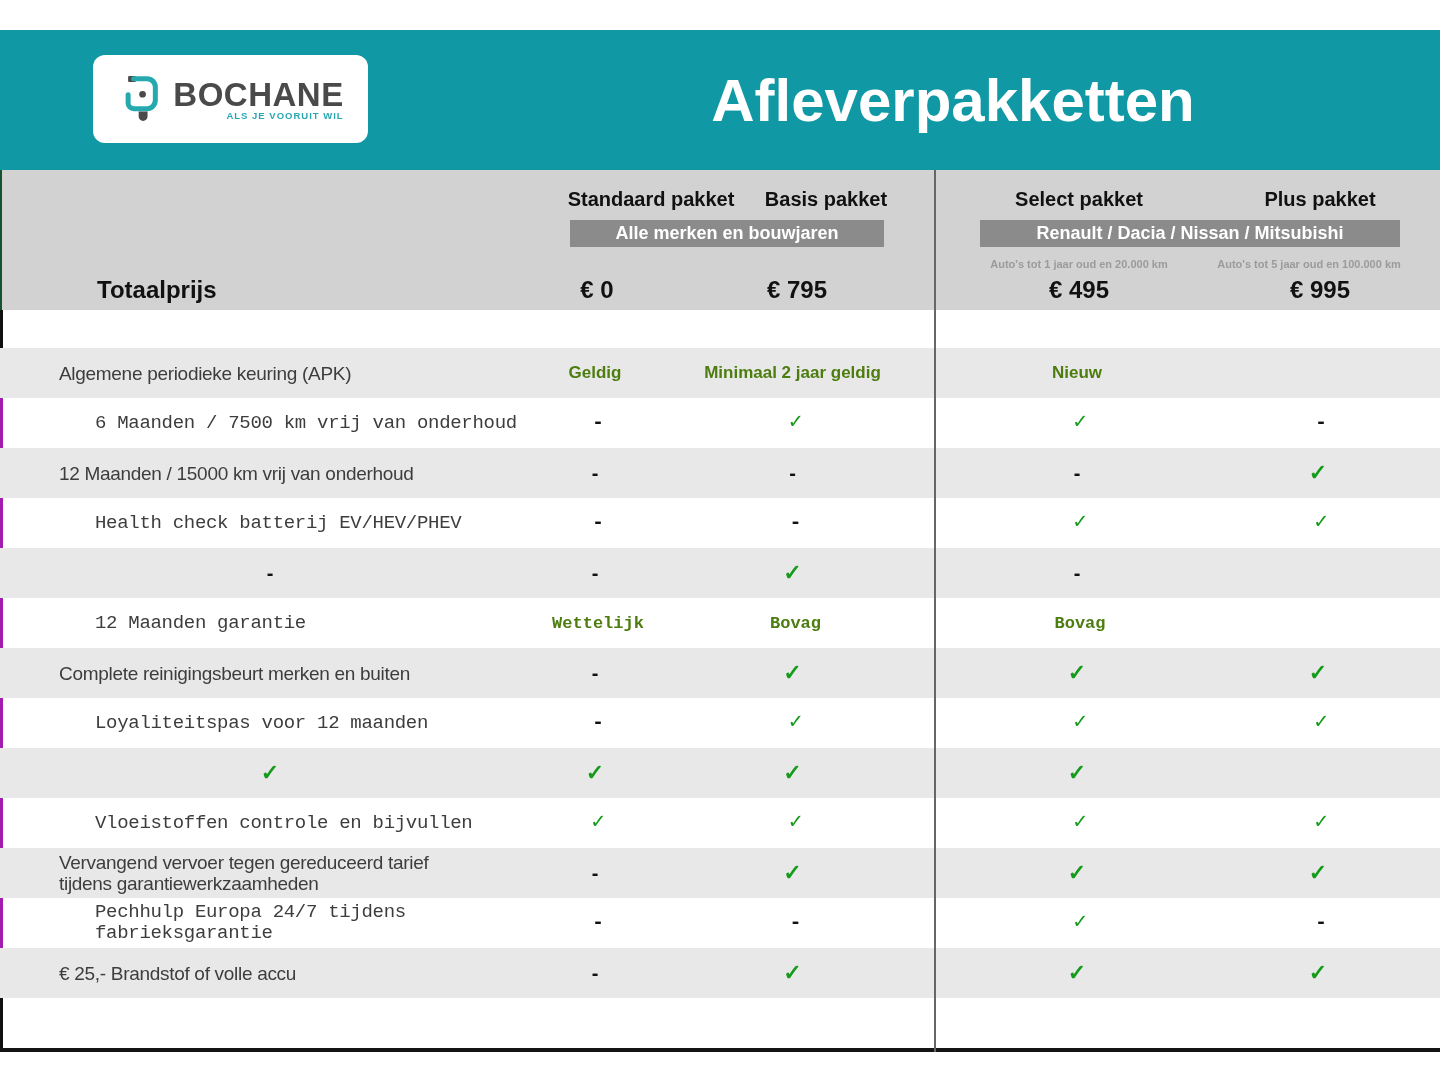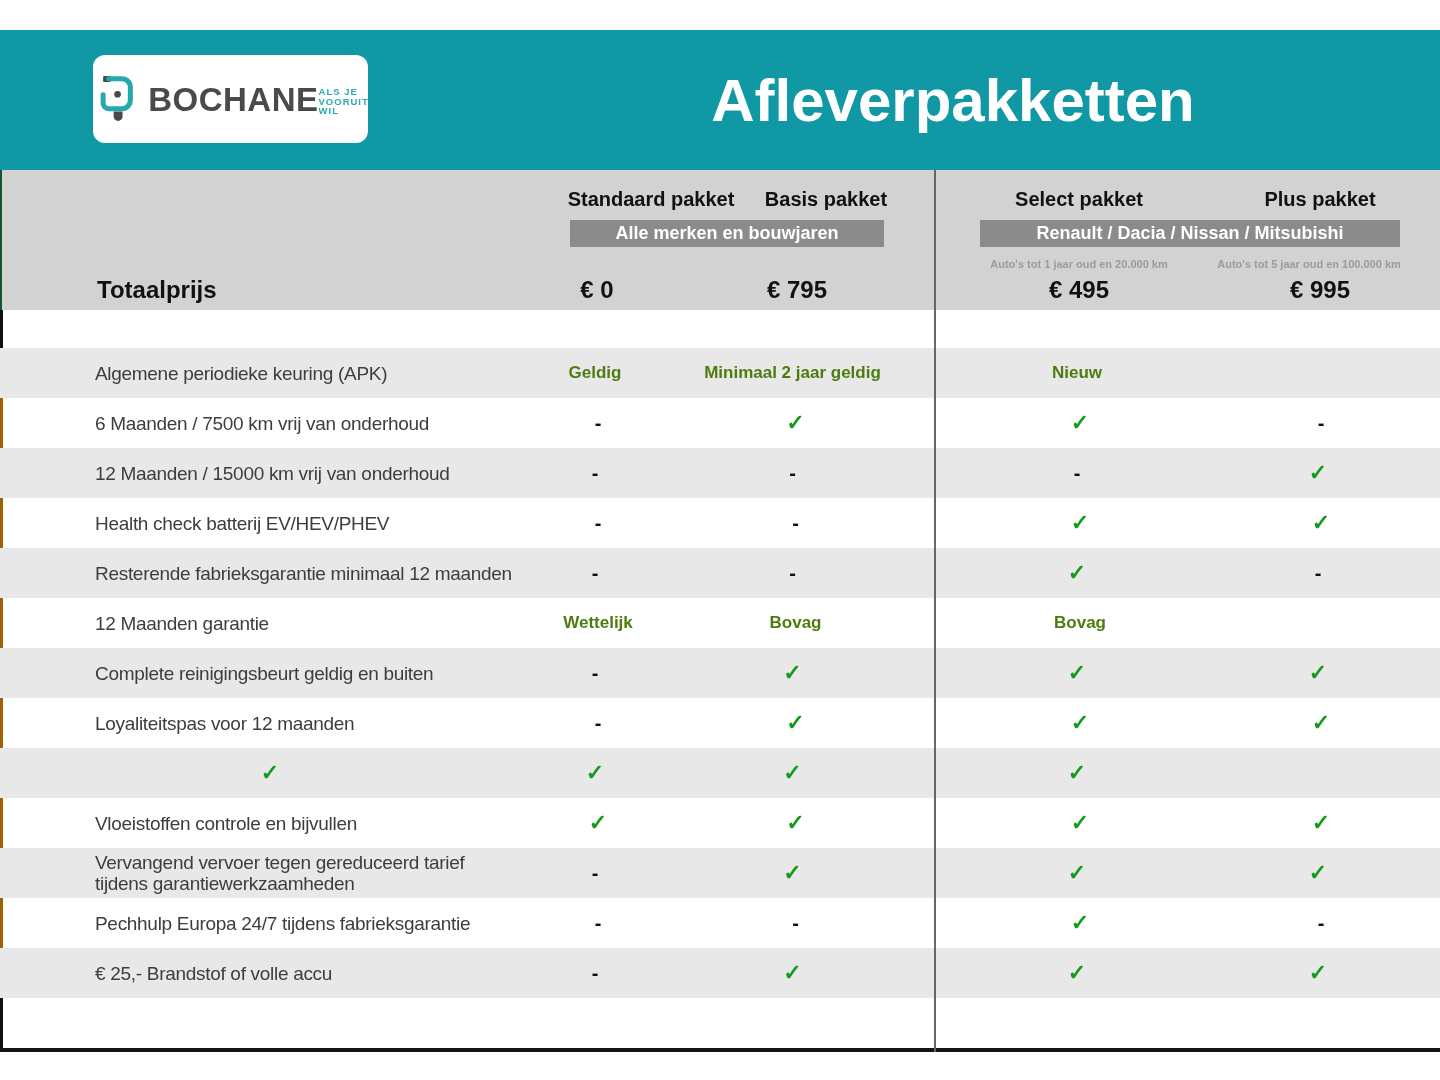--- a/index.html
+++ b/index.html
@@ -3,21 +3,21 @@
 <meta charset="utf-8">
 <style>
   html,body{margin:0;padding:0;background:#ffffff;}
   .page{position:relative;width:1440px;height:1080px;background:#ffffff;overflow:hidden;
         font-family:"Liberation Sans",sans-serif;}
 
   
   .topbar{position:absolute;top:30px;left:0;width:1440px;height:140px;background:#1099a4;}
   .logo-box{position:absolute;top:25px;left:93px;width:275px;height:88px;background:#ffffff;
             border-radius:12px;display:flex;align-items:center;justify-content:center;gap:6px;}
-  .logo-text{display:flex;flex-direction:row;align-items:flex-end;line-height:1;}
+  .logo-text{display:flex;flex-direction:column;align-items:flex-end;line-height:1;}
   .logo-word{font-size:33px;font-weight:700;color:#4a4a4a;letter-spacing:.5px;}
   .logo-tag{font-size:9.5px;font-weight:700;color:#2aa7b1;letter-spacing:1px;}
   .page-title{position:absolute;top:0;left:953px;height:140px;transform:translateX(-50%);
               display:flex;align-items:center;color:#ffffff;font-size:60px;font-weight:700;
               white-space:nowrap;}
 
   
   .header-band{position:absolute;top:170px;left:0;width:1440px;height:140px;background:#d2d2d2;
                border-left:2px solid #14532d;box-sizing:border-box;}
   .col-head{position:absolute;top:18px;transform:translateX(-50%);font-size:20px;font-weight:700;
@@ -31,23 +31,23 @@
   .price{position:absolute;bottom:6px;transform:translateX(-50%);font-size:24px;font-weight:700;
          color:#111;white-space:nowrap;}
 
   
   .gap-row{position:absolute;top:310px;left:0;width:1440px;height:38px;background:#ffffff;
            border-left:3px solid #101010;box-sizing:border-box;}
   #rows{position:absolute;top:348px;left:0;width:1440px;}
   .frow{display:grid;grid-template-columns:540px 110px 285px 284px 198px;height:50px;
         box-sizing:border-box;}
   .frow.gray{background:#e8e8e8;}
-  .frow.white{background:#ffffff;border-left:3px solid #a16207;}
+  .frow.white{background:#ffffff;border-left:3px solid #a21caf;font-family:Liberation Mono, monospace;}
   .cell{display:flex;align-items:center;justify-content:center;}
-  .cell.label{justify-content:flex-start;padding-left:95px;font-size:19px;color:#3d3d3d;
+  .cell.label{justify-content:flex-start;padding-left:59px;font-size:19px;color:#3d3d3d;
               letter-spacing:-0.3px;line-height:21px;white-space:pre-line;}
   .frow.white .cell.label{padding-left:92px;}
   .check{color:#149b1b;font-size:22px;font-weight:700;line-height:1;}
   .dash{color:#111;font-size:20px;font-weight:700;line-height:1;}
   .gtext{color:#4d7c0f;font-size:17px;font-weight:700;white-space:nowrap;}
 
   .bottom-filler{position:absolute;top:998px;left:0;width:1440px;height:50px;background:#ffffff;
                  border-left:3px solid #101010;box-sizing:border-box;}
   .bottom-line{position:absolute;top:1048px;left:0;width:1440px;height:4px;background:#141414;}
   .divider{position:absolute;top:170px;left:934px;width:2px;height:882px;background:#666;z-index:5;}
@@ -148,21 +148,20 @@
           <span class="dash">-</span>
         </div>
         <div class="cell val">
           <span class="check">✓</span>
         </div>
         <div class="cell val">
           <span class="check">✓</span>
         </div>
       </div>
       <div class="frow gray">
-        <div class="cell label">Resterende fabrieksgarantie minimaal 12 maanden</div>
         <div class="cell val">
           <span class="dash">-</span>
         </div>
         <div class="cell val">
           <span class="dash">-</span>
         </div>
         <div class="cell val">
           <span class="check">✓</span>
         </div>
         <div class="cell val">
@@ -175,21 +174,21 @@
           <span class="gtext">Wettelijk</span>
         </div>
         <div class="cell val">
           <span class="gtext">Bovag</span>
         </div>
         <div class="cell val">
           <span class="gtext">Bovag</span>
         </div>
       </div>
       <div class="frow gray">
-        <div class="cell label">Complete reinigingsbeurt geldig en buiten</div>
+        <div class="cell label">Complete reinigingsbeurt merken en buiten</div>
         <div class="cell val">
           <span class="dash">-</span>
         </div>
         <div class="cell val">
           <span class="check">✓</span>
         </div>
         <div class="cell val">
           <span class="check">✓</span>
         </div>
         <div class="cell val">

